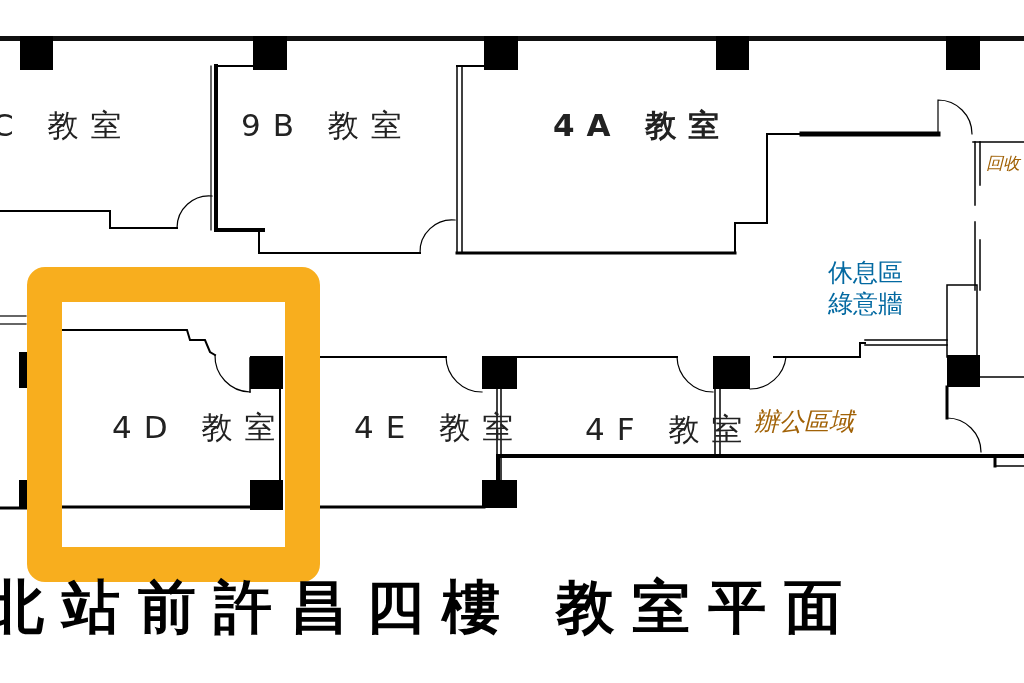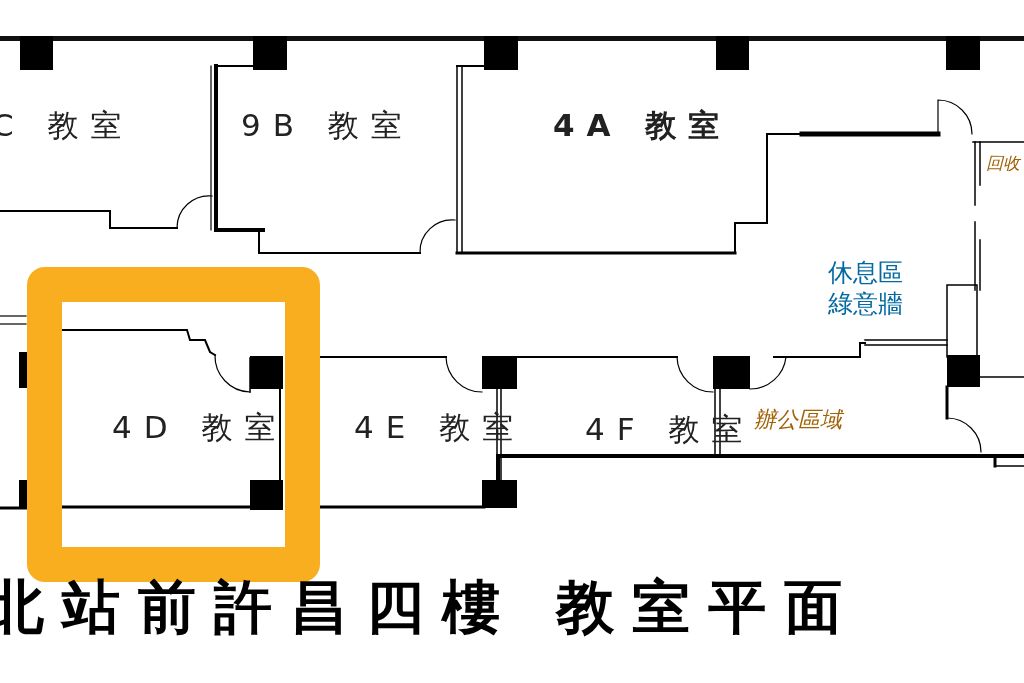--- a/index.html
+++ b/index.html
@@ -124,18 +124,18 @@
 <div class="room-label" style="left:241px; top:110px;">9B 教室</div>
 <div class="room-label" style="left:553px; top:110px;font-weight:bold;">4A 教室</div>
 <div class="room-label" style="left:112px; top:412px;">4D 教室</div>
 <div class="room-label" style="left:322px; top:412px;margin-left:32px;">4E 教室</div>
 <div class="room-label" style="left:538px; top:414px;margin-left:47px;">4F 教室</div>
 
 <div class="area-label" style="left:828px; top:257px;">
   <div>休息區</div>
   <div>綠意牆</div>
 </div>
-<div class="small-label" style="left:754px; top:405px; font-size:22px;">辦公區域</div>
+<div class="small-label" style="left:754px; top:405px; font-size:25px;">辦公區域</div>
 <div class="small-label" style="left:986px; top:152px;">回收</div>
 
 <div class="highlight"></div>
 
 <div class="title">北站前許昌四樓  教室平面</div>
 
 </body></html>

